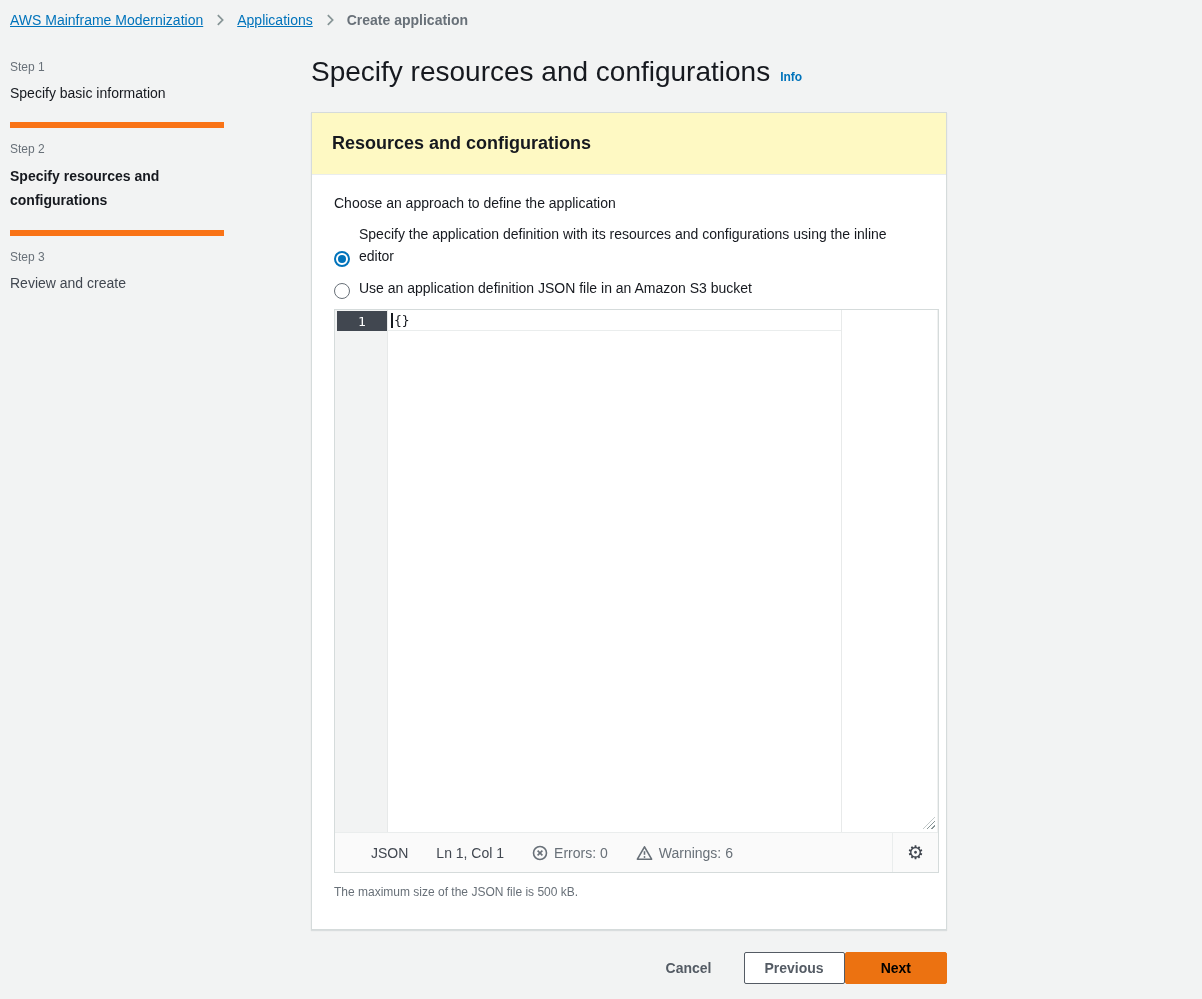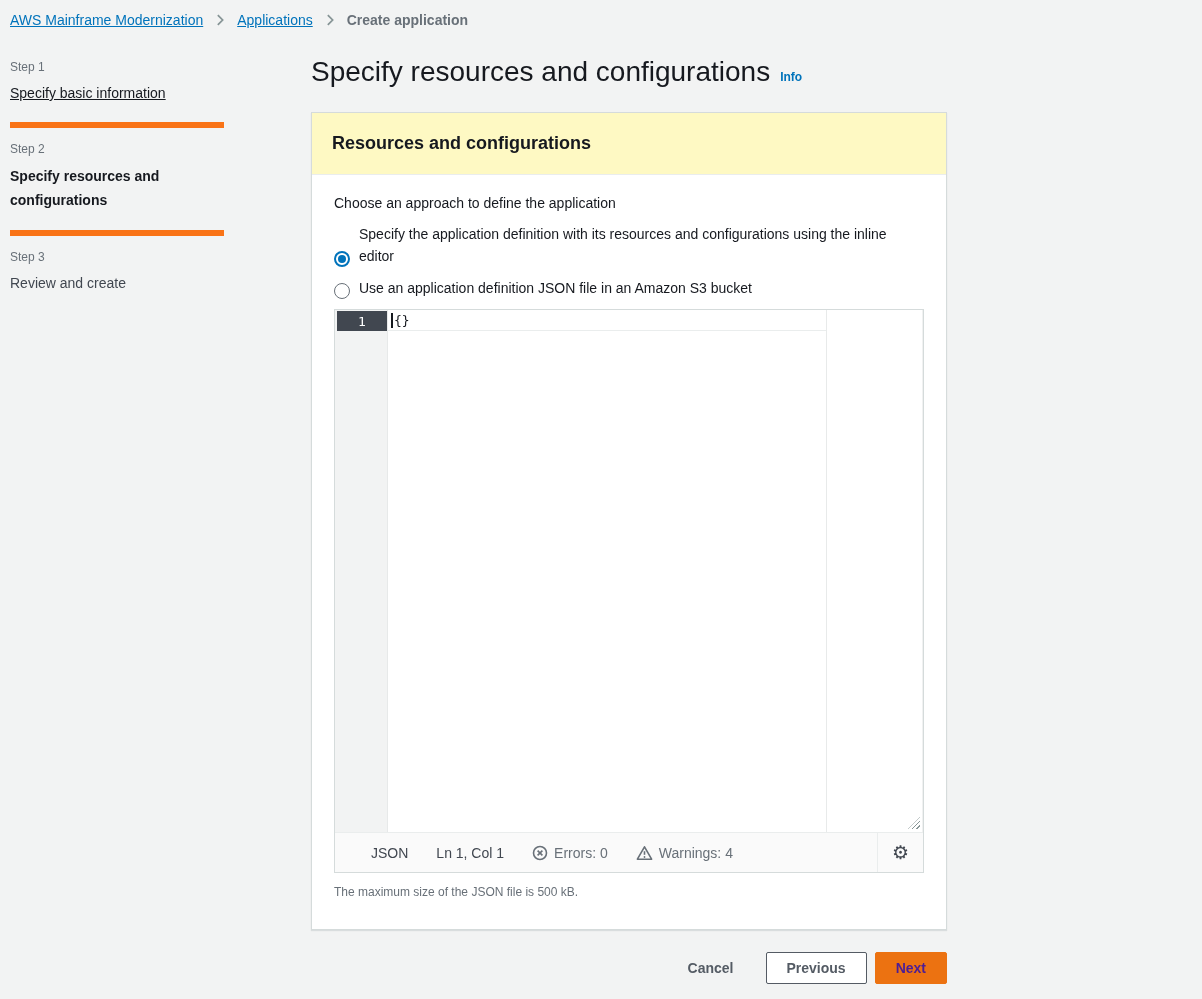--- a/index.html
+++ b/index.html
@@ -14,34 +14,34 @@
 
   
   .content-row { display: flex; margin-top: 18px; }
   .wizard-nav { width: 216px; flex: 0 0 216px; padding-left: 2px; }
   .main { flex: 1; margin-left: 87px; }
 
   
   .step-block { padding: 14px 0 18px 0; }
   .step-block + .step-block { border-top: 6px solid #f97316; }
   .step-num { font-size: 12px; color: #687078; margin-bottom: 8px; }
-  .step-link { font-size: 14px; color: #16191f; text-decoration: underline; cursor: pointer; display: inline-block; line-height: 22px; }
+  .step-link { font-size: 14px; color: #16191f; cursor: pointer; display: inline-block; line-height: 22px; }
   .step-current { font-size: 14px; font-weight: 700; color: #16191f; line-height: 24px; }
   .step-future { font-size: 14px; color: #414750; line-height: 22px; }
 
   
   .page-title-row { display: flex; align-items: baseline; margin-top: 10px; }
   .page-title { font-size: 28px; font-weight: 400; color: #16191f; }
   .info-link { font-size: 12px; font-weight: 700; color: #0073bb; margin-left: 10px; cursor: pointer; text-decoration: none; }
 
   
   .card { background: #ffffff; border: 1px solid #d5dbdb; border-radius: 0; margin-top: 24px; box-shadow: 0 1px 1px 0 rgba(0,28,36,0.1); }
   .card-header { background: #fef9c3; border-bottom: 1px solid #eaeded; padding: 20px; }
   .card-title { font-size: 18px; font-weight: 700; color: #16191f; }
-  .card-body { padding: 20px 22px 30px 22px; }
+  .card-body { padding: 20px 7px 30px 22px; }
 
   .approach-label { font-size: 14px; color: #16191f; margin-bottom: 12px; }
 
   
   .radio-row { display: flex; align-items: flex-end; margin-bottom: 10px; cursor: pointer; }
   .radio-dot { width: 16px; height: 16px; border-radius: 50%; flex: 0 0 16px; margin-top: 2px; position: relative; background: #fff; }
   .radio-dot.selected { border: 2px solid #0073bb; }
   .radio-dot.selected::after { content: ""; position: absolute; left: 2px; top: 2px; width: 8px; height: 8px; border-radius: 50%; background: #0073bb; }
   .radio-dot.unselected { border: 1px solid #687078; }
   .radio-label { font-size: 14px; line-height: 22px; margin-left: 9px; color: #16191f; }
@@ -71,21 +71,21 @@
   .status-gear { width: 46px; border-left: 1px solid #eaeded; display: flex; align-items: center; justify-content: center; cursor: pointer; }
   .gear-glyph { font-size: 19px; color: #414750; line-height: 1; }
 
   .footnote { font-size: 12px; color: #687078; margin-top: 12px; }
 
   
   .actions { display: flex; justify-content: flex-end; align-items: center; margin-top: 22px; }
   .btn { font-family: "Liberation Sans", sans-serif; font-size: 14px; font-weight: 700; border-radius: 2px; cursor: pointer; height: 32px; display: inline-flex; align-items: center; }
   .btn-link { color: #545b64; background: transparent; border: none; padding: 0 4px; }
   .btn-normal { color: #545b64; background: #ffffff; border: 1px solid #545b64; padding: 0 20px; margin-left: 28px; }
-  .btn-primary { color: #4c1d95; background: #ec7211; border: 1px solid #ec7211; padding: 0 20px; margin-left: 8px; }
+  .btn-primary { color: #000000; background: #ec7211; border: 1px solid #ec7211; padding: 0 35px; margin-left: 0; }
 </style>
 </head>
 <body>
 
 <div class="page">
 
   <nav class="breadcrumb">
     <a>AWS Mainframe Modernization</a>
     <span class="crumb-sep">
       <svg width="14" height="14" viewBox="0 0 16 16">
@@ -170,21 +170,21 @@
                       <path d="M5.6 5.6 L10.4 10.4 M10.4 5.6 L5.6 10.4" stroke="#687078" stroke-width="1.6"></path>
                     </svg>
                   <span>Errors: 0</span>
                 </span>
                 <span class="status-item">
                   <svg width="17" height="16" viewBox="0 0 17 16">
                       <path d="M8.5 1.8 L15.6 14.2 L1.4 14.2 Z" fill="none" stroke="#687078" stroke-width="1.6" stroke-linejoin="round"></path>
                       <path d="M8.5 6.2 L8.5 9.8" stroke="#687078" stroke-width="1.6"></path>
                       <circle cx="8.5" cy="12" r="0.9" fill="#687078"></circle>
                     </svg>
-                  <span>Warnings: 4</span>
+                  <span>Warnings: 6</span>
                 </span>
               </div>
               <div class="status-gear">
                 <span class="gear-glyph">⚙</span>
               </div>
             </div>
           </div>
 
           <div class="footnote">The maximum size of the JSON file is 500 kB.</div>
         </div>

